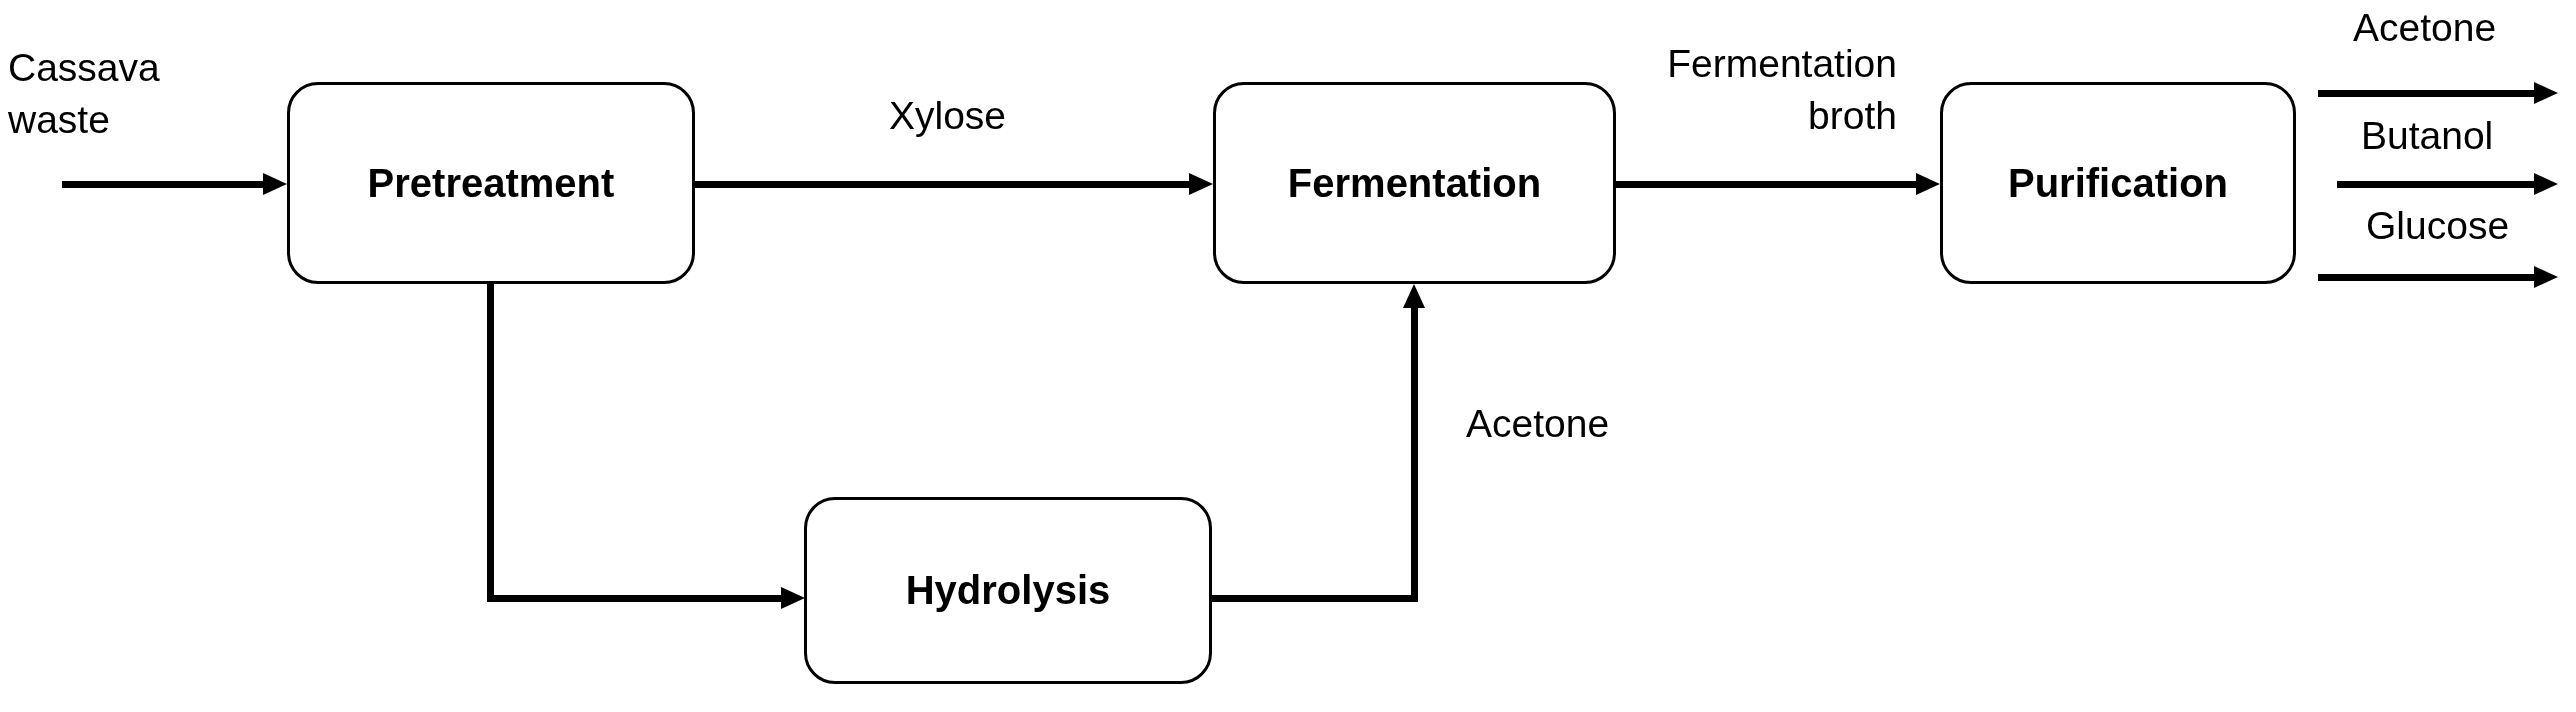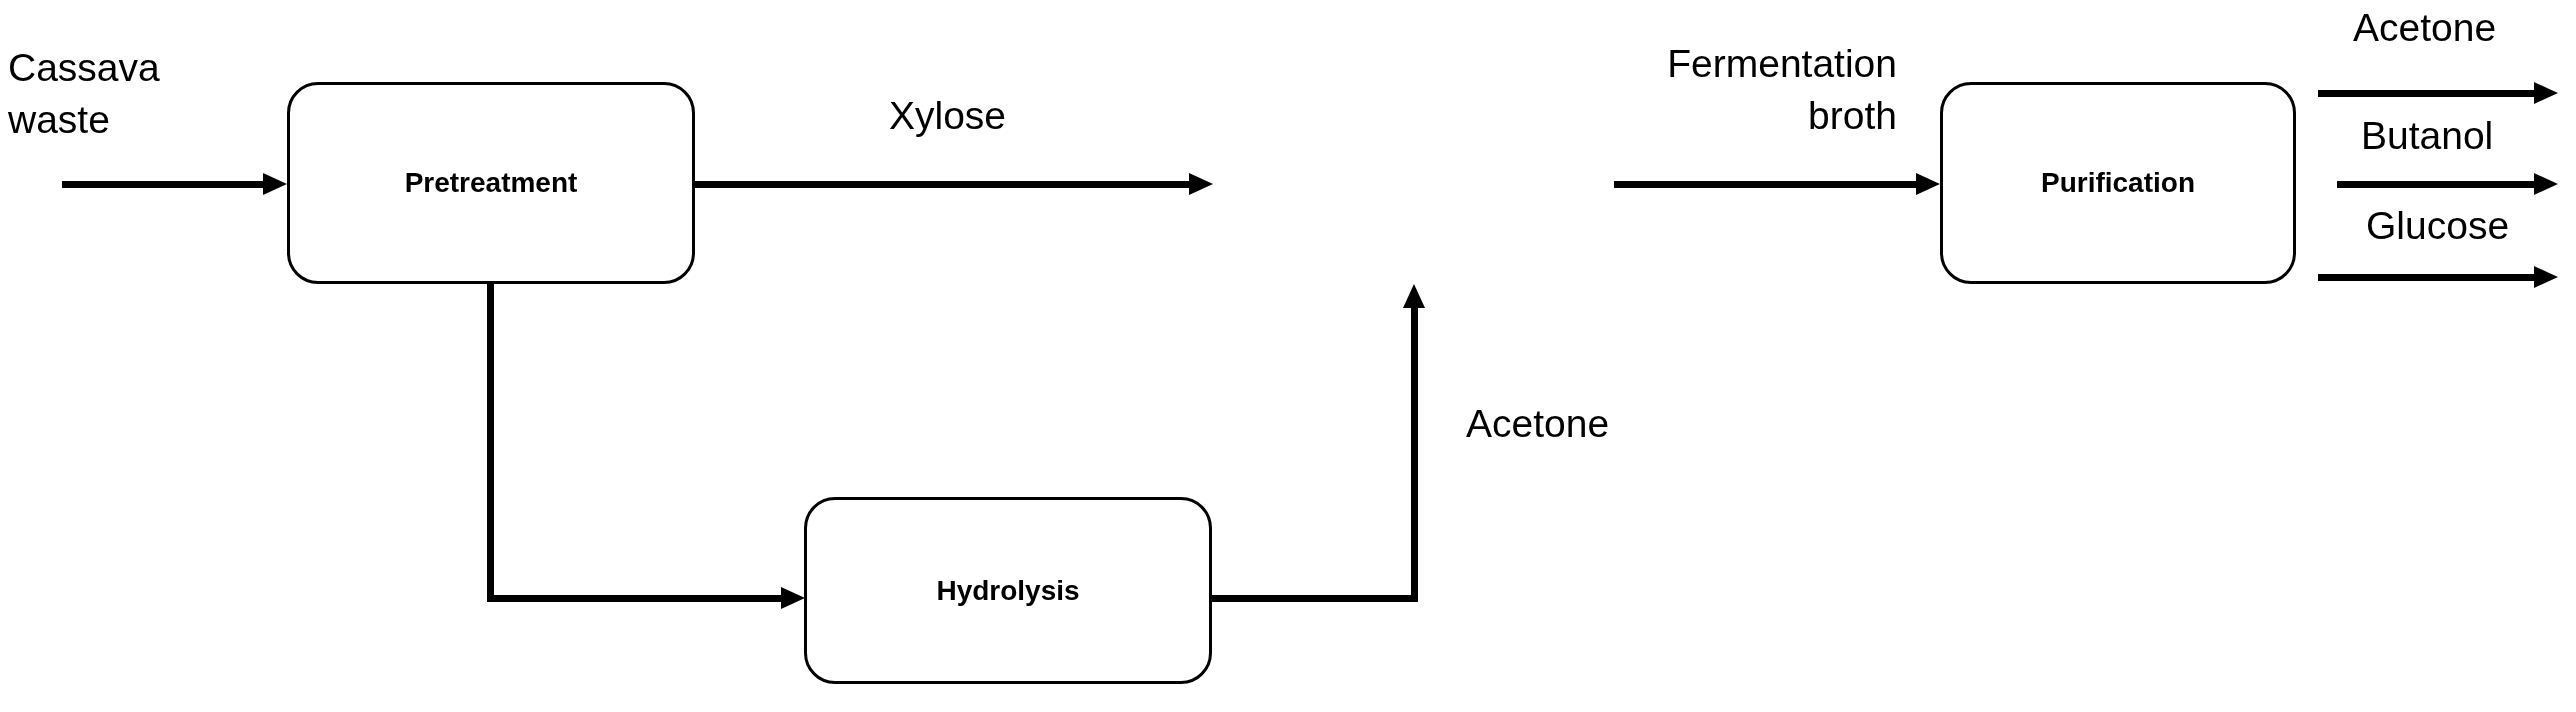--- a/index.html
+++ b/index.html
@@ -21,21 +21,21 @@
     position: absolute;
     box-sizing: border-box;
     border: 3.2px solid #000000;
     border-radius: 31px;
     background: #ffffff;
     display: flex;
     align-items: center;
     justify-content: center;
   }
   .node .node-label {
-    font-size: 28px;
+    font-size: 40px;
     font-weight: bold;
     white-space: nowrap;
     letter-spacing: 0px;
   }
   #node-pretreatment { left: 287px; top: 82px; width: 408px; height: 202px; }
   #node-fermentation { left: 1213px; top: 82px; width: 403px; height: 202px; }
   #node-purification { left: 1940px; top: 82px; width: 356px; height: 202px; }
   #node-hydrolysis   { left: 804px;  top: 497px; width: 408px; height: 187px; }
 
   
@@ -75,20 +75,23 @@
   #label-butanol       { left: 2361px; top: 110px; width: 211px; }
   #label-ethanol       { left: 2366px; top: 200px; width: 211px; }
 </style>
 </head>
 <body>
 
 <div class="canvas">
 
   <div class="node" id="node-pretreatment">
     <span class="node-label">Pretreatment</span>
+  </div>
+  <div class="node" id="node-fermentation">
+    <span class="node-label">Fermentation</span>
   </div>
   <div class="node" id="node-purification">
     <span class="node-label">Purification</span>
   </div>
   <div class="node" id="node-hydrolysis">
     <span class="node-label">Hydrolysis</span>
   </div>
 
   <div>
     <div class="shaft" style="left:62px; top:181px; width:203px; height:7.3px;"></div>

